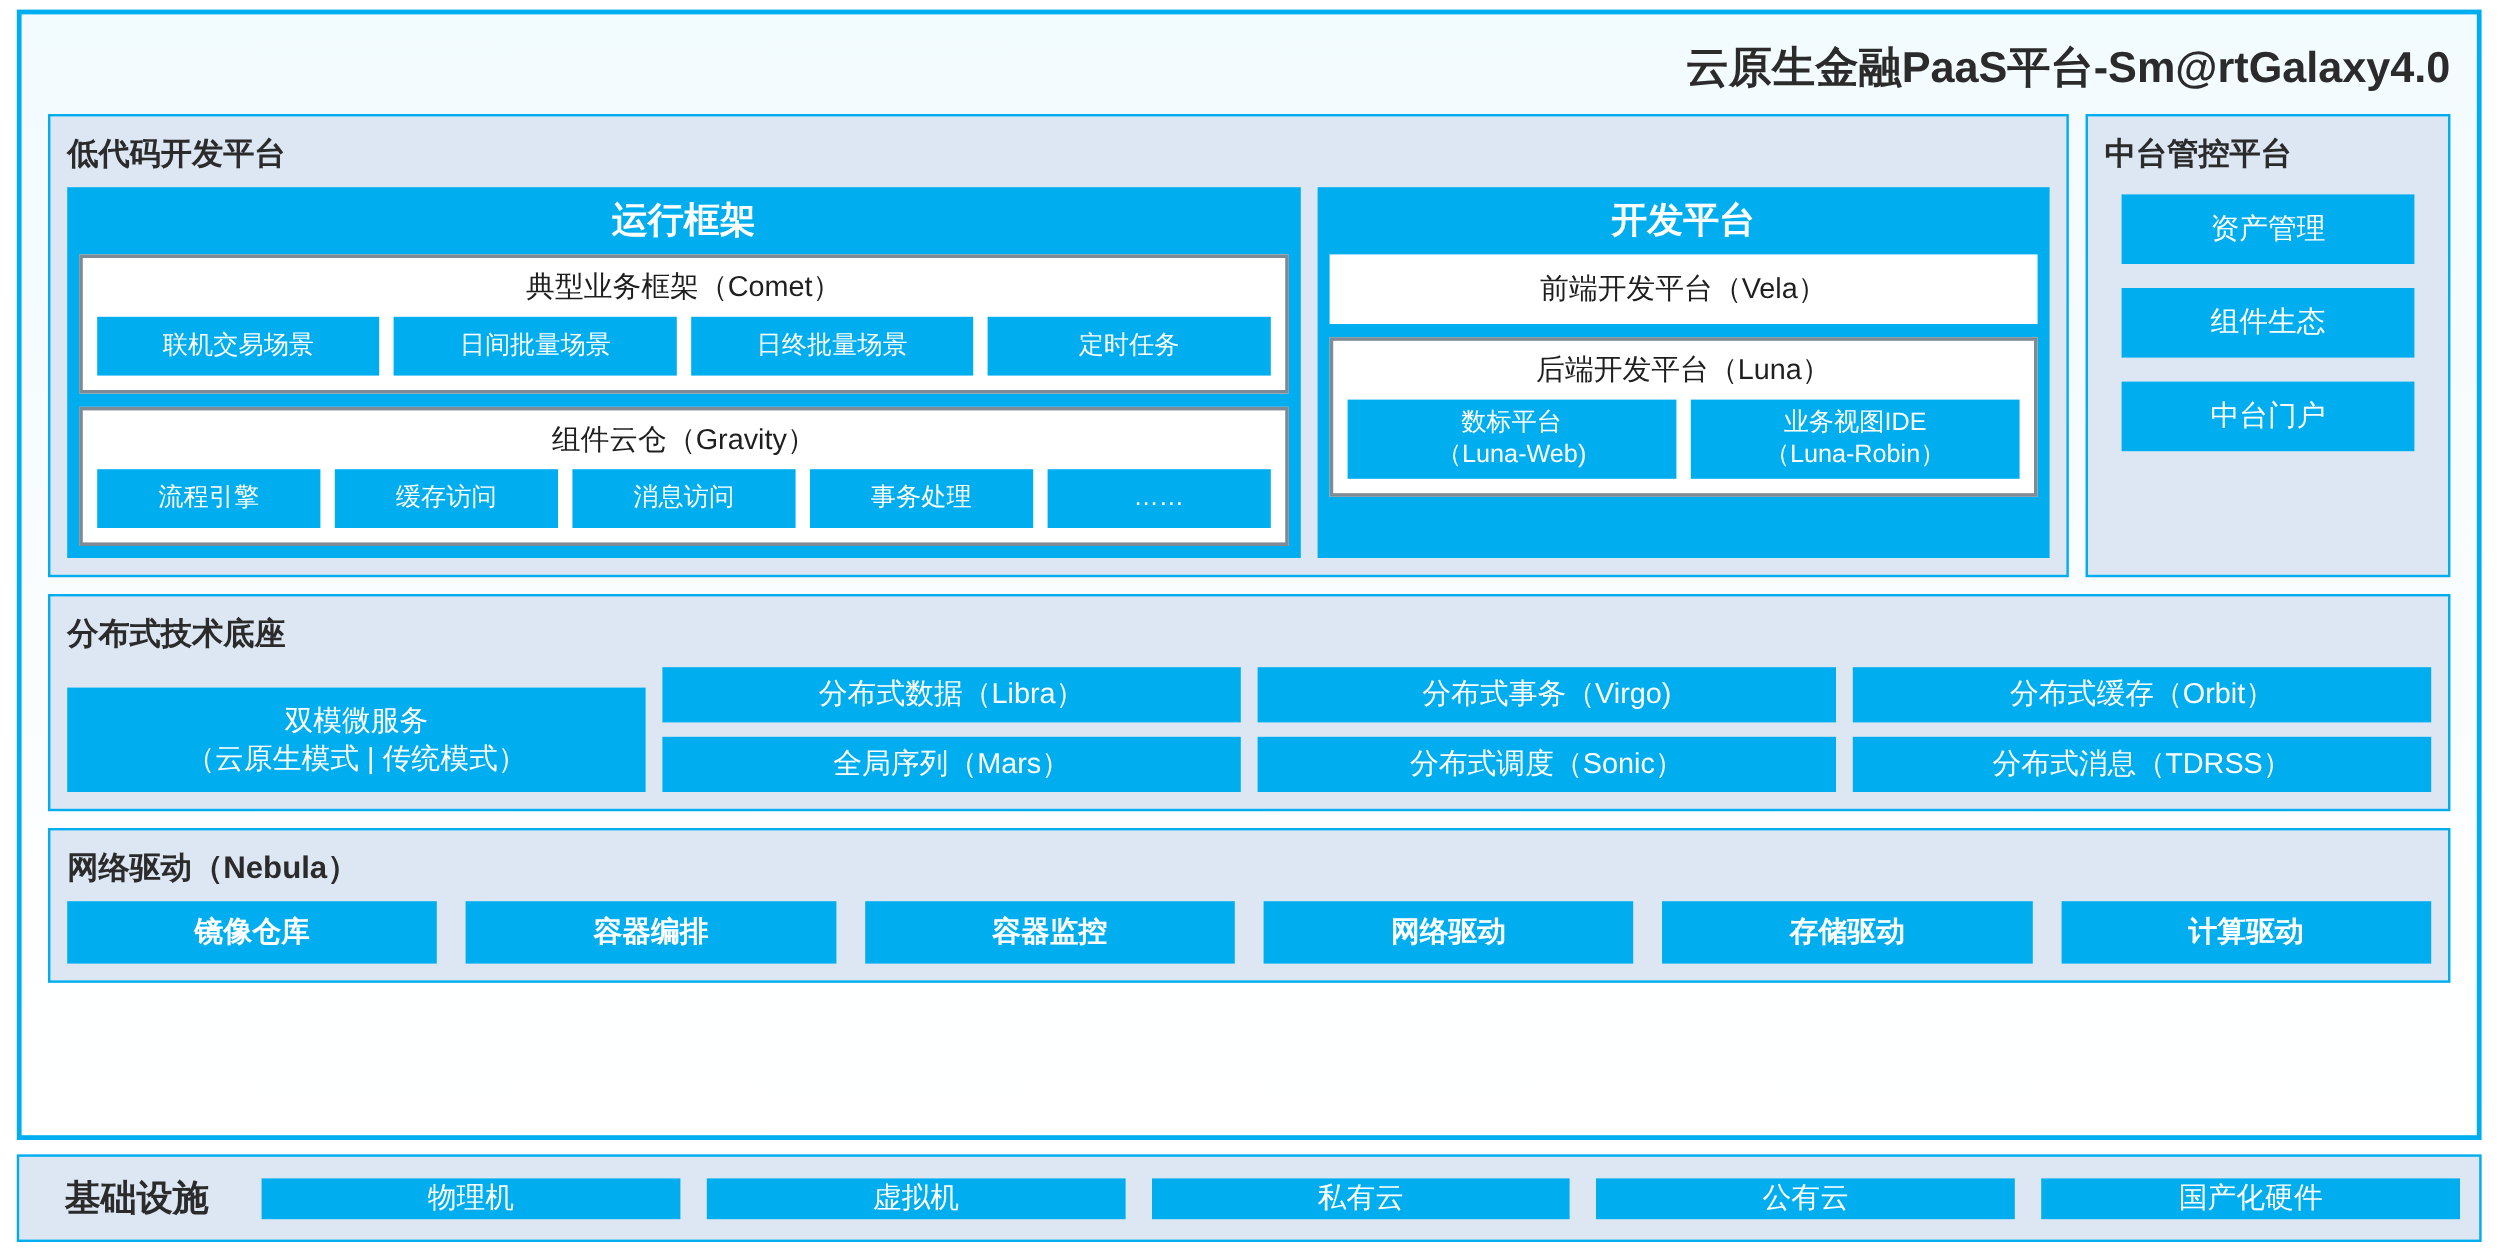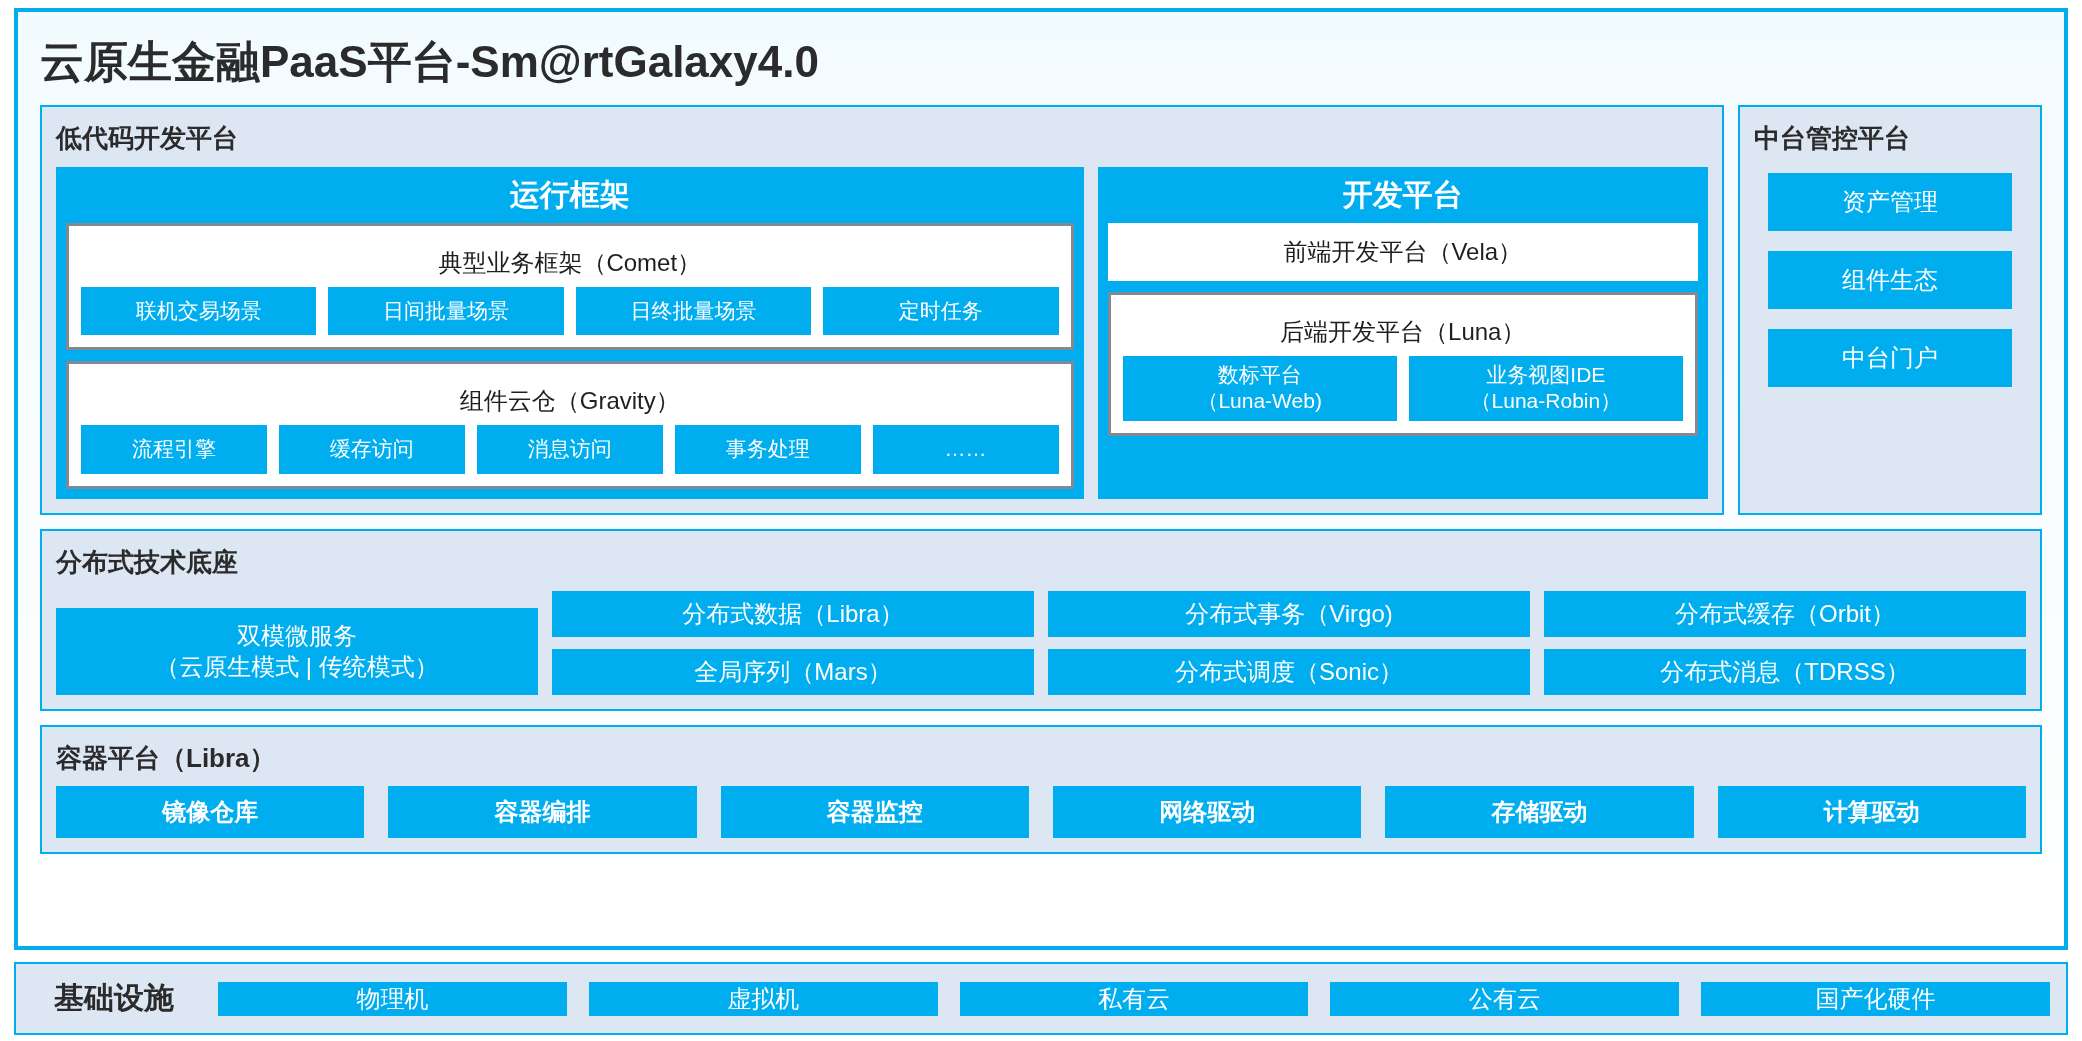--- a/index.html
+++ b/index.html
@@ -32,22 +32,22 @@
     flex: 1 1 auto;
     border: 4px solid #00AEEF;
     background: linear-gradient(180deg, #f2fbfe 0%, #f7fcfe 40%, #ffffff 100%);
     box-sizing: border-box;
     padding: 10px 22px 18px 22px;
     display: flex;
     flex-direction: column;
   }
 
   .app-title {
-    text-align: left;
-    font-size: 44px;
+    text-align: right;
+    font-size: 36px;
     font-weight: bold;
     color: #2b2b2b;
     letter-spacing: 0px;
     line-height: 1.35;
     padding: 10px 0 14px 0;
     white-space: nowrap;
   }
 
   
   .panel {
@@ -99,21 +99,21 @@
     line-height: 1.2;
   }
   .runtime-box { flex: 0 0 62.2%; }
   .devplat-box { flex: 1 1 auto; }
 
   
   .whitecard {
     background: #ffffff;
     border: 3px solid #808a94;
     box-sizing: border-box;
-    padding: 20px 12px 12px 12px;
+    padding: 8px 12px 12px 12px;
   }
   .whitecard + .whitecard { margin-top: 11px; }
   .whitecard-title {
     text-align: center;
     font-size: 24px;
     color: #1f1f1f;
     padding: 2px 0 9px 0;
     line-height: 1.25;
   }
   .whitecard-row {
@@ -329,21 +329,21 @@
           <div class="chip-lg">分布式缓存（Orbit）</div>
           <div class="chip-lg">分布式消息（TDRSS）</div>
         </div>
 
       </div>
     </div>
 
     <div class="row-gap"></div>
 
     <div class="panel">
-      <div class="panel-title">容器平台（Libra）</div>
+      <div class="panel-title">网络驱动（Nebula）</div>
       <div class="container-row">
         <div class="chip-lg">镜像仓库</div>
         <div class="chip-lg">容器编排</div>
         <div class="chip-lg">容器监控</div>
         <div class="chip-lg">网络驱动</div>
         <div class="chip-lg">存储驱动</div>
         <div class="chip-lg">计算驱动</div>
       </div>
     </div>
 

